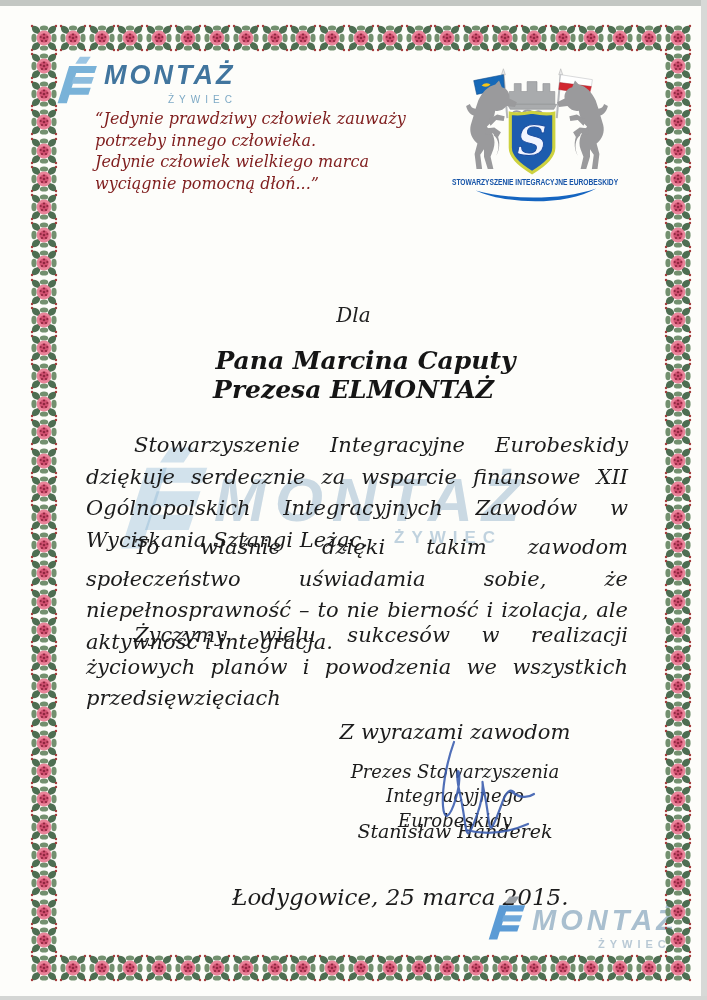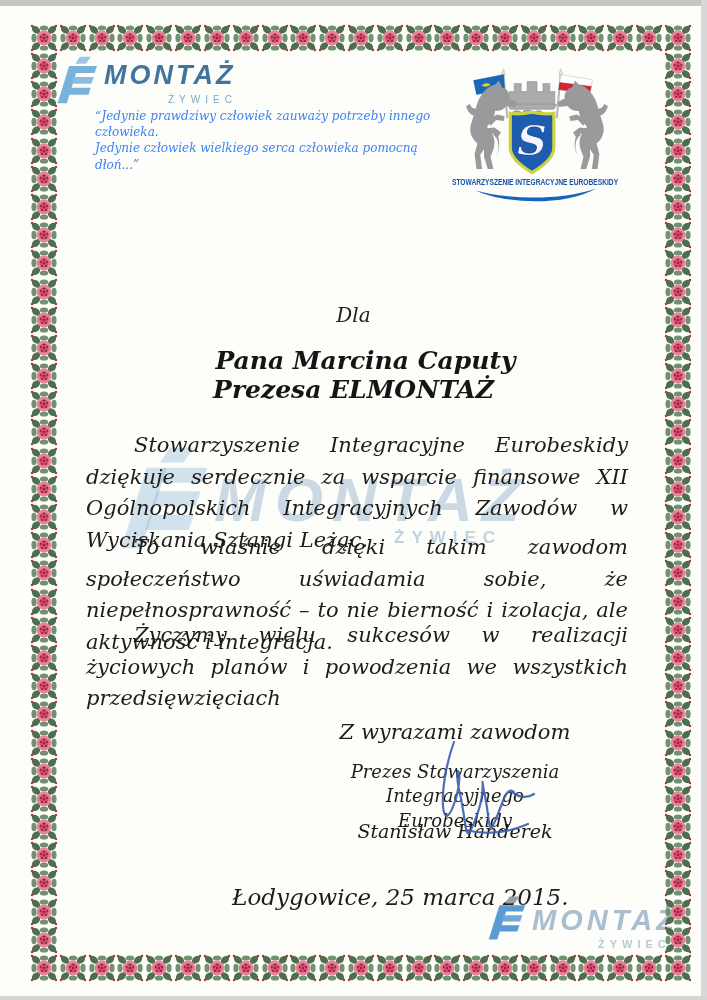--- a/index.html
+++ b/index.html
@@ -20,21 +20,21 @@
   .tile{width:28px;height:28px;flex:none;}
   
   .logo-top{position:absolute;left:46px;top:54px;z-index:4;}
   .logo-top .e-icon{position:absolute;left:0;top:2px;}
   .logo-top .brand{position:absolute;left:58px;top:6px;font-family:"Liberation Sans",sans-serif;
     font-weight:bold;font-style:italic;font-size:27px;letter-spacing:3px;color:#41759e;white-space:nowrap;}
   .logo-top .brand-sub{position:absolute;left:122px;top:40px;font-family:"Liberation Sans",sans-serif;
     font-size:10px;letter-spacing:5px;color:#7da9c5;white-space:nowrap;}
   
   .quote{position:absolute;left:95px;top:108px;width:360px;z-index:4;
-    font-style:italic;font-size:12px;line-height:1.35;color:#3b82f6;}
+    font-style:italic;font-size:16px;line-height:1.35;color:#7f1d1d;}
   
   .crest{position:absolute;left:448px;top:66px;z-index:4;}
   
   .title{position:absolute;left:0;top:196px;width:707px;text-align:center;z-index:4;
     font-size:64px;font-weight:bold;color:#5e2531;letter-spacing:1px;}
   
   .dla{position:absolute;left:0;top:303px;width:707px;text-align:center;
     font-style:italic;font-size:20px;color:#222;z-index:4;}
   .recip-name{position:absolute;left:12px;top:346px;width:707px;text-align:center;
     font-style:italic;font-weight:bold;font-size:25px;color:#151515;z-index:4;}
@@ -3502,21 +3502,21 @@
       <polygon points="40,12 66,12 63,21 37,21" fill="#79b2d8"></polygon>
       <polygon points="36,26 62,26 59,35 33,35" fill="#8cbcdd"></polygon>
       <polygon points="32,40 58,40 55,49 29,49" fill="#79b2d8"></polygon>
     </svg>
     <div class="brand">MONTAŻ</div>
     <div class="brand-sub">ŻYWIEC</div>
   </div>
 
   <div class="quote">
     <div>“Jedynie prawdziwy człowiek zauważy potrzeby innego człowieka.</div>
-    <div>Jedynie człowiek wielkiego serca człowieka pomocną dłoń...”</div>
+    <div>Jedynie człowiek wielkiego marca wyciągnie pomocną dłoń...”</div>
   </div>
 
   <svg class="crest" width="178" height="140" viewBox="0 0 180 140">
 
     <g stroke="#b5b7ba" stroke-width="2">
       <line x1="56" y1="6" x2="60" y2="52"></line>
       <line x1="114" y1="6" x2="110" y2="52"></line>
     </g>
     <polygon points="56,2 54,8 58,8" fill="#e8e8e8" stroke="#aaa" stroke-width="0.5"></polygon>
     <polygon points="114,2 112,8 116,8" fill="#e8e8e8" stroke="#aaa" stroke-width="0.5"></polygon>

